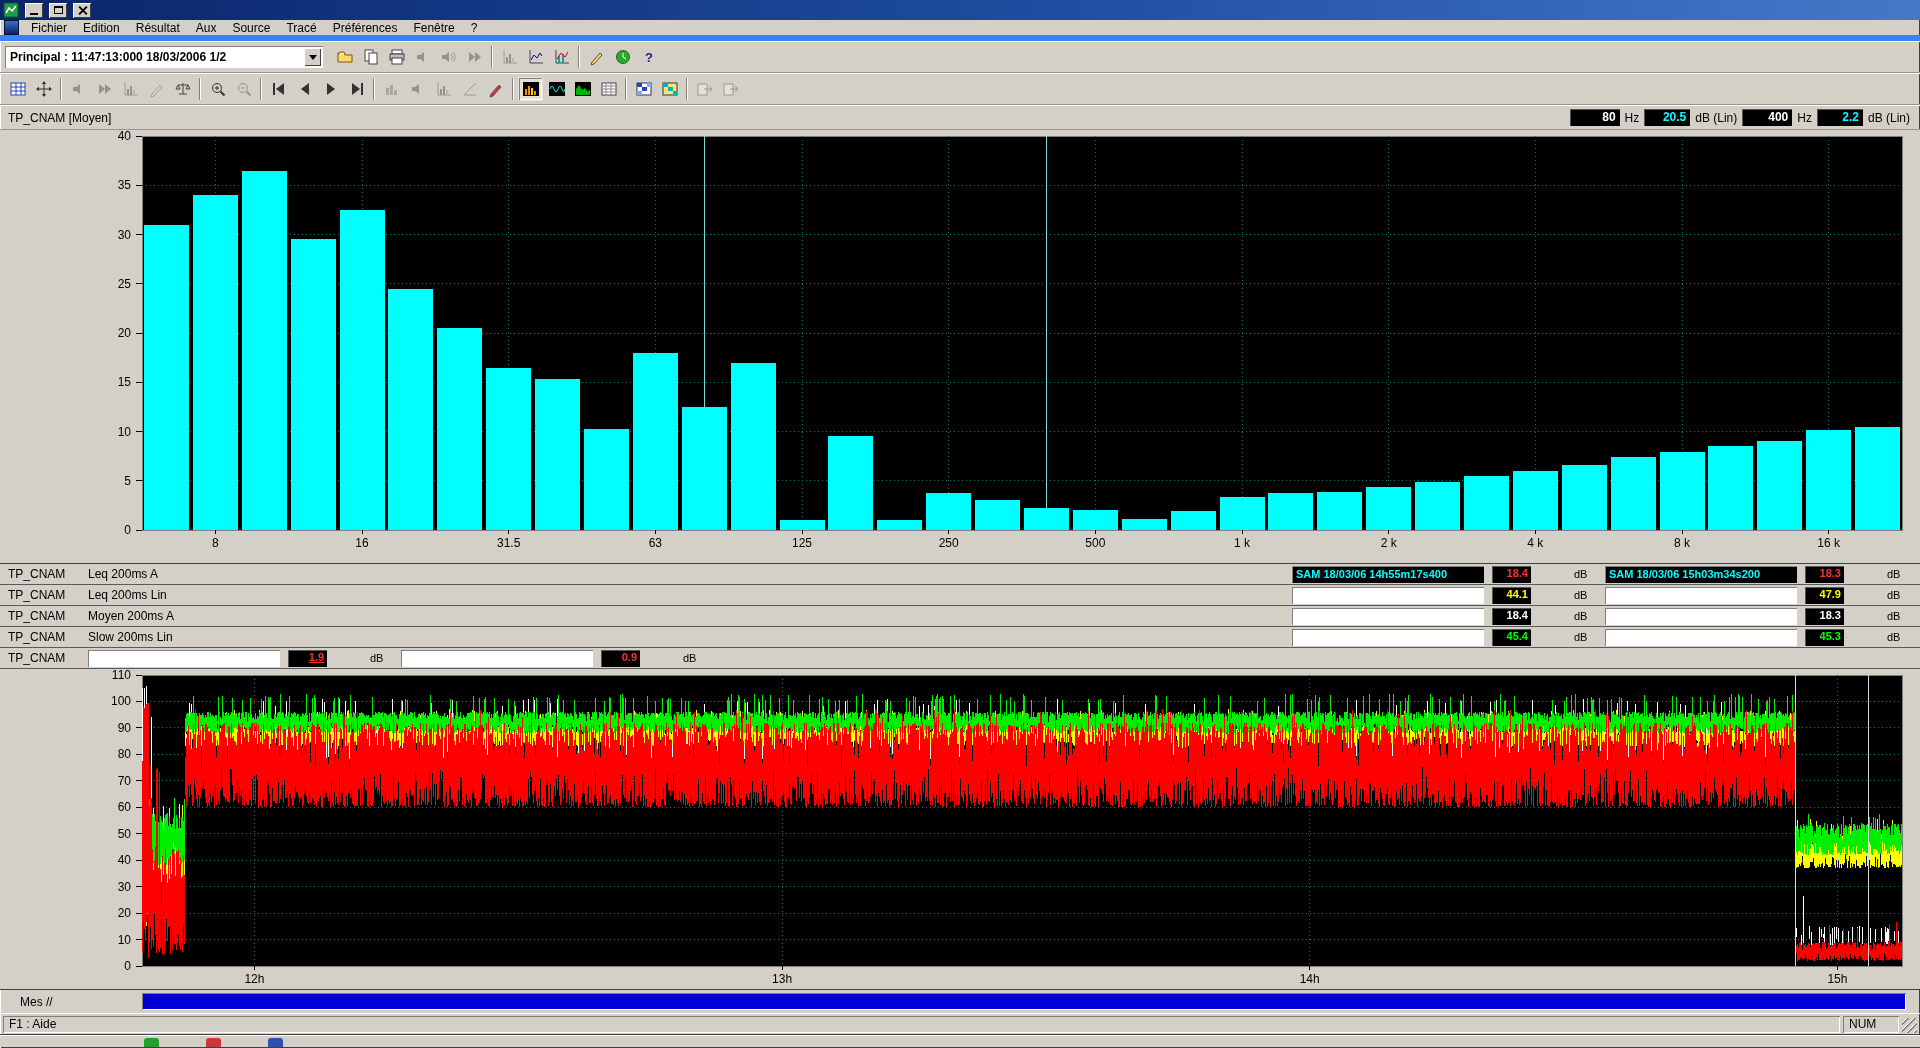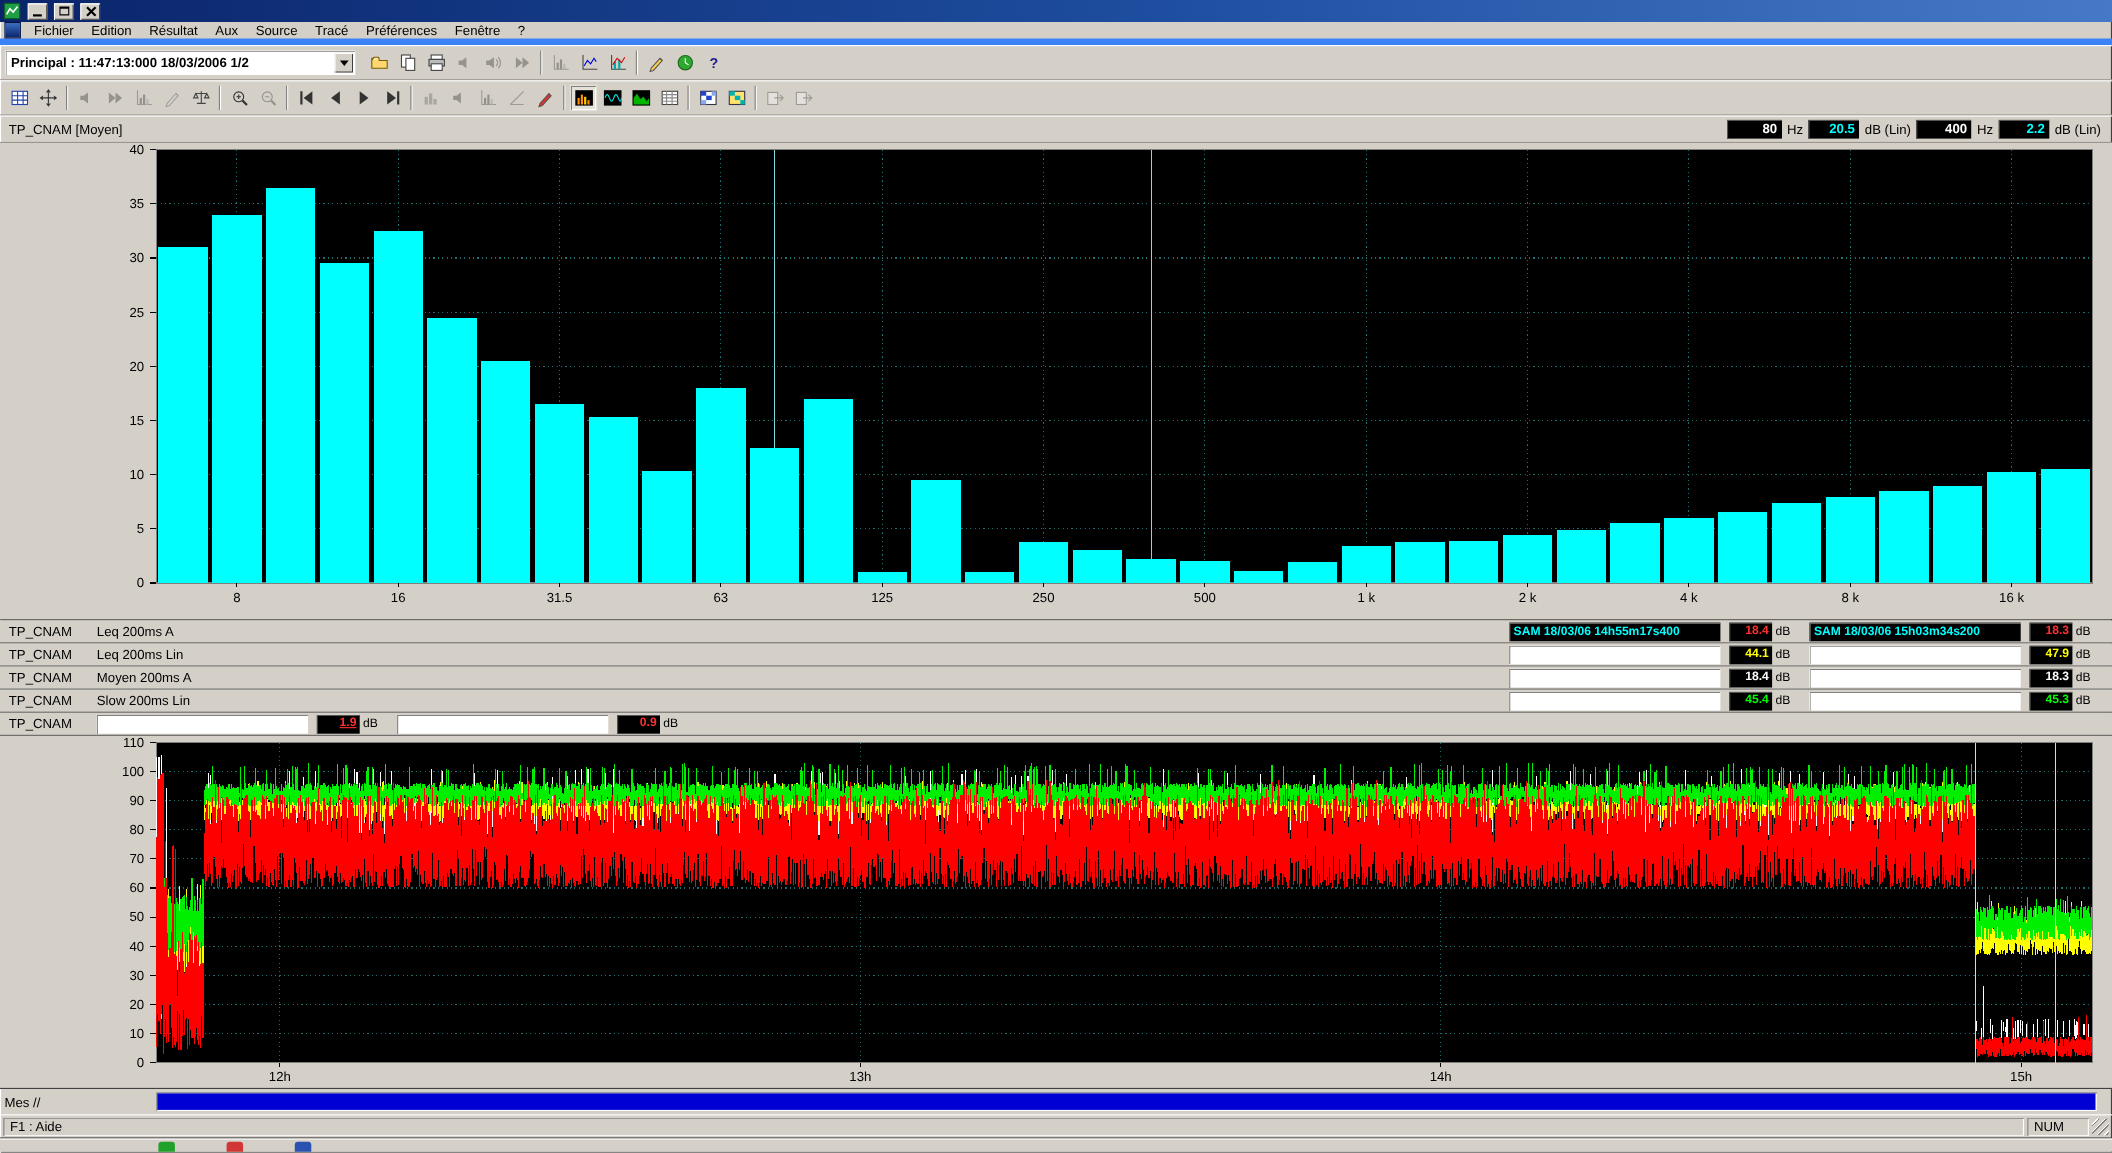--- a/index.html
+++ b/index.html
@@ -60,31 +60,31 @@
   .datatable{border-top:1px solid #404040;}
   .trow{height:21px;display:flex;align-items:center;background:#d4d0c8;
     border-bottom:1px solid #5a5a5a;padding:0 10px 0 8px;}
   .tsrc{width:80px;}
   .tmetric{flex:1;}
   .tfield{width:192px;height:17px;background:#fff;box-shadow:inset 1px 1px #808080;
     font-size:11px;display:flex;align-items:center;overflow:hidden;}
   .tfield.lcdts{background:#000;color:#00ffff;font-weight:bold;padding:0 4px;}
   .tval{width:39px;height:17px;background:#000;box-shadow:inset 1px 1px #555;
     font-size:11px;font-weight:bold;text-align:right;padding:1px 3px;margin-left:8px;}
-  .tunit{width:26px;padding-left:3px;font-size:11px;}
+  .tunit{width:26px;padding-left:3px;font-size:11px;margin-left:40px;}
   .tgap{width:8px;}
 
   
   .progress-row{height:24px;display:flex;align-items:center;border-top:1px solid #404040;padding-right:14px;}
-  .mes-label{width:142px;padding-left:4px;}
+  .mes-label{width:142px;padding-left:20px;}
   .progress-track{flex:1;height:17px;background:#fff;box-shadow:inset 1px 1px #808080, inset -1px -1px #fff;padding:1px;}
   .progress-fill{width:100%;height:100%;}
 
   
-  .statusbar{height:22px;display:flex;align-items:center;gap:3px;padding:2px 3px;border-top:1px solid #fff;}
+  .statusbar{height:22px;display:flex;align-items:flex-end;gap:3px;padding:2px 3px;border-top:1px solid #fff;}
   .spanel{height:17px;box-shadow:inset 1px 1px #808080, inset -1px -1px #fff;padding:1px 6px;font-size:12px;}
   .spanel.main{flex:1;}
   .spanel.num{width:56px;}
   .grip{width:15px;height:15px;background:
     repeating-linear-gradient(135deg,transparent 0 3px,#fff 3px 4px,#808080 4px 5px);}
 
   
   .taskbar{height:12px;background:#d4d0c8;border-top:1px solid #fff;position:relative;overflow:hidden;
     box-shadow:0 -1px 0 #404040;}
   .task-icon{position:absolute;top:2px;width:15px;height:15px;border-radius:3px;}

